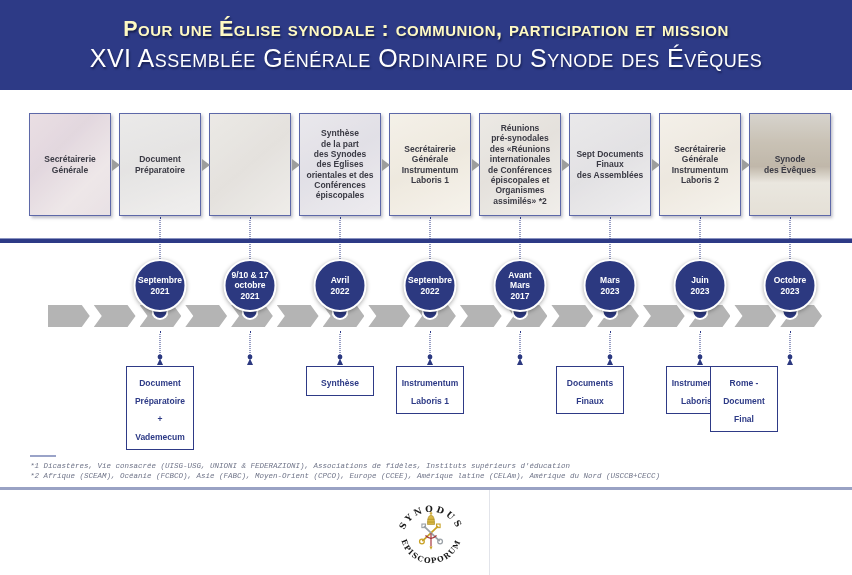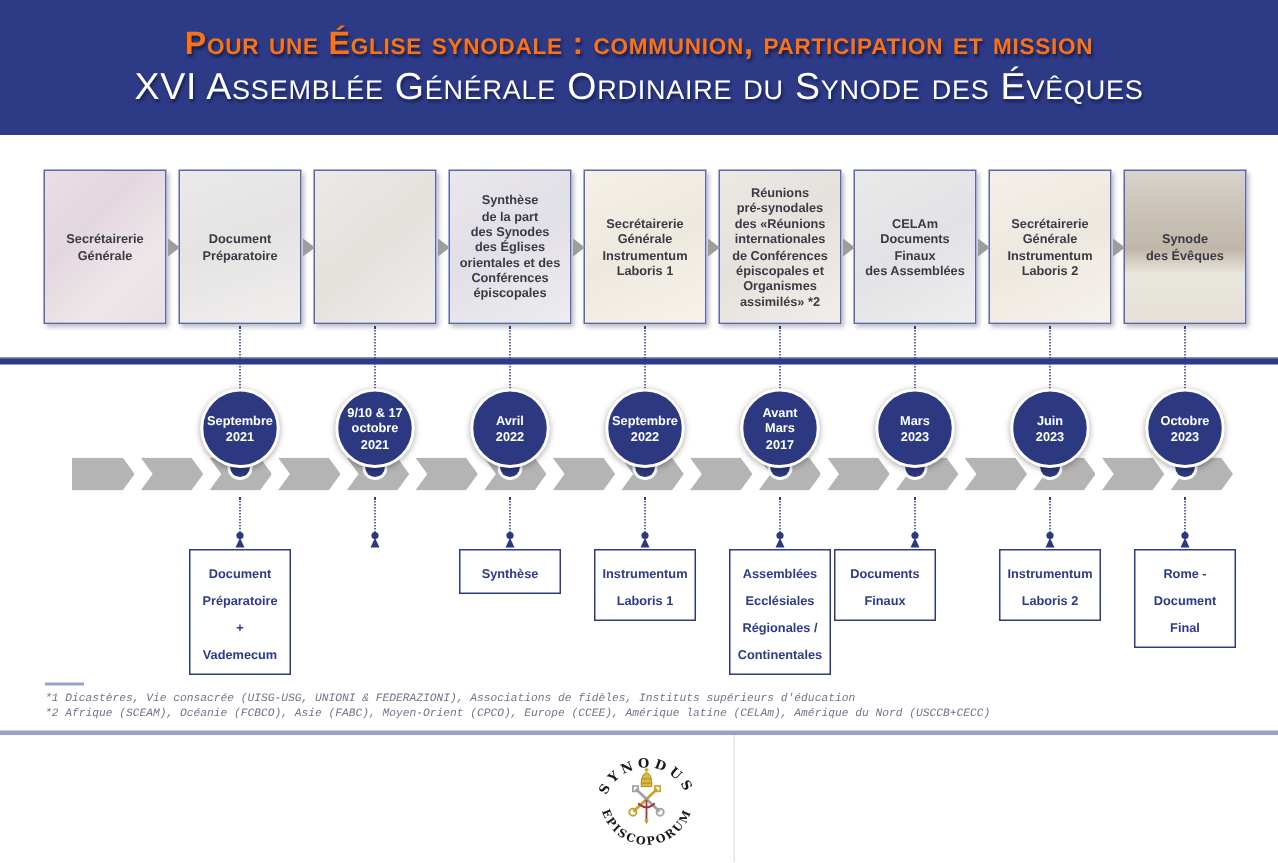--- a/index.html
+++ b/index.html
@@ -3,21 +3,21 @@
 <meta charset="utf-8">
 <style>
   * { margin:0; padding:0; box-sizing:border-box; }
   body { font-family:"Liberation Sans", sans-serif; background:#fff; }
   .page { position:relative; width:852px; height:575px; background:#fff; overflow:hidden; }
 
   
   .header { position:absolute; left:0; top:0; width:852px; height:90px; background:#2d3a86;
             display:flex; flex-direction:column; align-items:center; justify-content:center; gap:2px; }
   .header .l1 { font-variant:small-caps; font-weight:bold; font-size:21.5px; letter-spacing:.5px;
-                color:#f97316; text-shadow:1px 2px 2px rgba(10,15,45,.65); white-space:nowrap; }
+                color:#fef9c3; text-shadow:1px 2px 2px rgba(10,15,45,.65); white-space:nowrap; }
   .header .l2 { font-variant:small-caps; font-weight:normal; font-size:25px; letter-spacing:.5px;
                 color:#fff; text-shadow:1px 2px 2px rgba(10,15,45,.55); white-space:nowrap; }
 
   
   .step { position:absolute; top:113px; width:82px; height:103px; border:1.5px solid #5d68a8;
           box-shadow:1.5px 2px 3px rgba(60,60,90,.35); display:flex; align-items:center; justify-content:center;
           text-align:center; padding:2px; }
   .step-label { font-size:8.5px; font-weight:bold; color:#3a3a44; line-height:1.22; white-space:pre-line; }
   .bg1 { background:linear-gradient(135deg,#d9c4cd 0%,#cbb7c4 35%,#e0d3d6 70%,#d6c9cf 100%); }
   .bg2 { background:linear-gradient(160deg,#dbd9d8 0%,#cfcdcc 45%,#e4e2e0 100%); }
@@ -122,21 +122,21 @@
 pré-synodales
 des «Réunions
 internationales
 de Conférences
 épiscopales et
 Organismes
 assimilés» *2</span>
     </div>
   <div class="step bg7" style="left:569px">
       <span class="wash"></span>
-      <span class="step-label">CELAm Documents
+      <span class="step-label">Sept Documents
 Finaux
 des Assemblées</span>
     </div>
   <div class="step bg8" style="left:659px">
       <span class="wash"></span>
       <span class="step-label">Secrétairerie
 Générale
 Instrumentum
 Laboris 2</span>
     </div>
@@ -272,29 +272,25 @@
       <path d="M3 11 L6 4.5 L9 11 Z" fill="#2c3980"></path>
     </svg>
 
   <div class="out-box" style="left:160px"><span class="out-label">Document
 Préparatoire
 +
 Vademecum</span></div>
   <div class="out-box" style="left:340px"><span class="out-label">Synthèse</span></div>
   <div class="out-box" style="left:430px"><span class="out-label">Instrumentum
 Laboris 1</span></div>
-  <div class="out-box" style="left:520px"><span class="out-label">Assemblées
-Ecclésiales
-Régionales /
-Continentales</span></div>
   <div class="out-box" style="left:590px"><span class="out-label">Documents
 Finaux</span></div>
   <div class="out-box" style="left:700px"><span class="out-label">Instrumentum
 Laboris 2</span></div>
-  <div class="out-box" style="left:790px"><span class="out-label">Rome -
+  <div class="out-box" style="left:744px"><span class="out-label">Rome -
 Document
 Final</span></div>
 
   <div class="fn-rule"></div>
   <div class="footnote fn1">*1 Dicastères, Vie consacrée (UISG-USG, UNIONI &amp; FEDERAZIONI), Associations de fidèles, Instituts supérieurs d'éducation</div>
   <div class="footnote fn2">*2 Afrique (SCEAM), Océanie (FCBCO), Asie (FABC), Moyen-Orient (CPCO), Europe (CCEE), Amérique latine (CELAm), Amérique du Nord (USCCB+CECC)</div>
 
   <div class="bottom-rule"></div>
   <div class="fold-line"></div>
 

